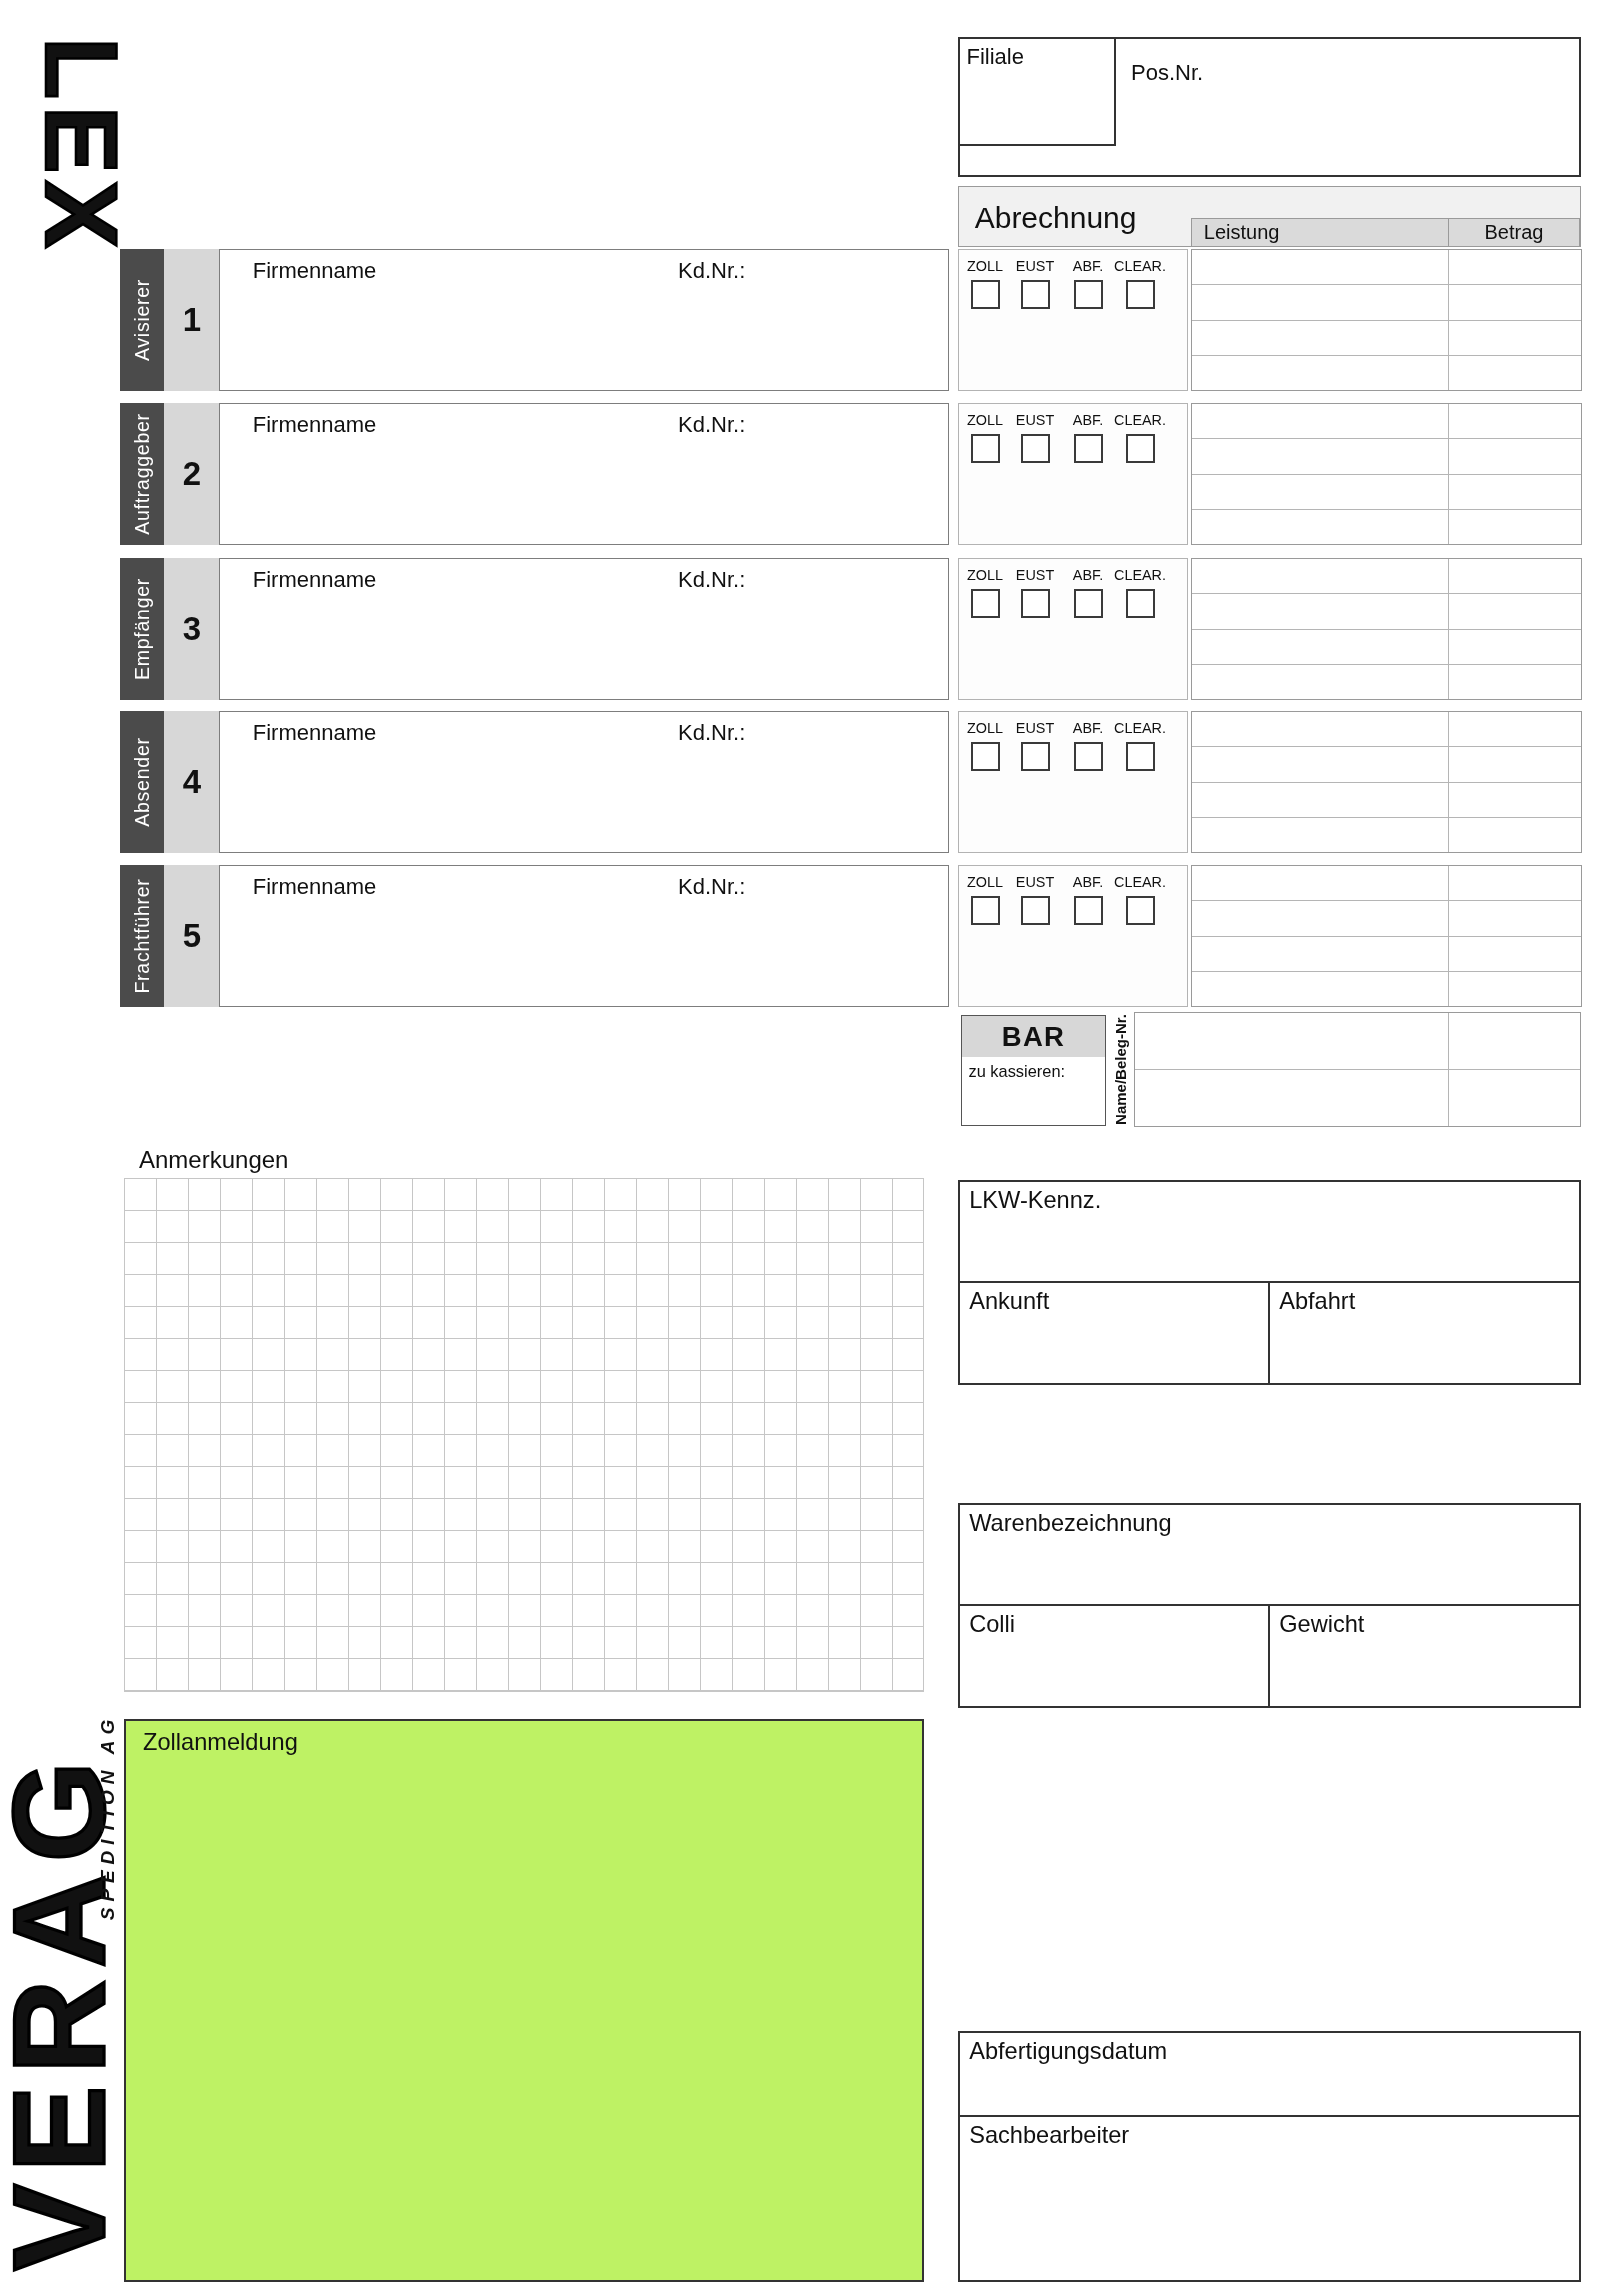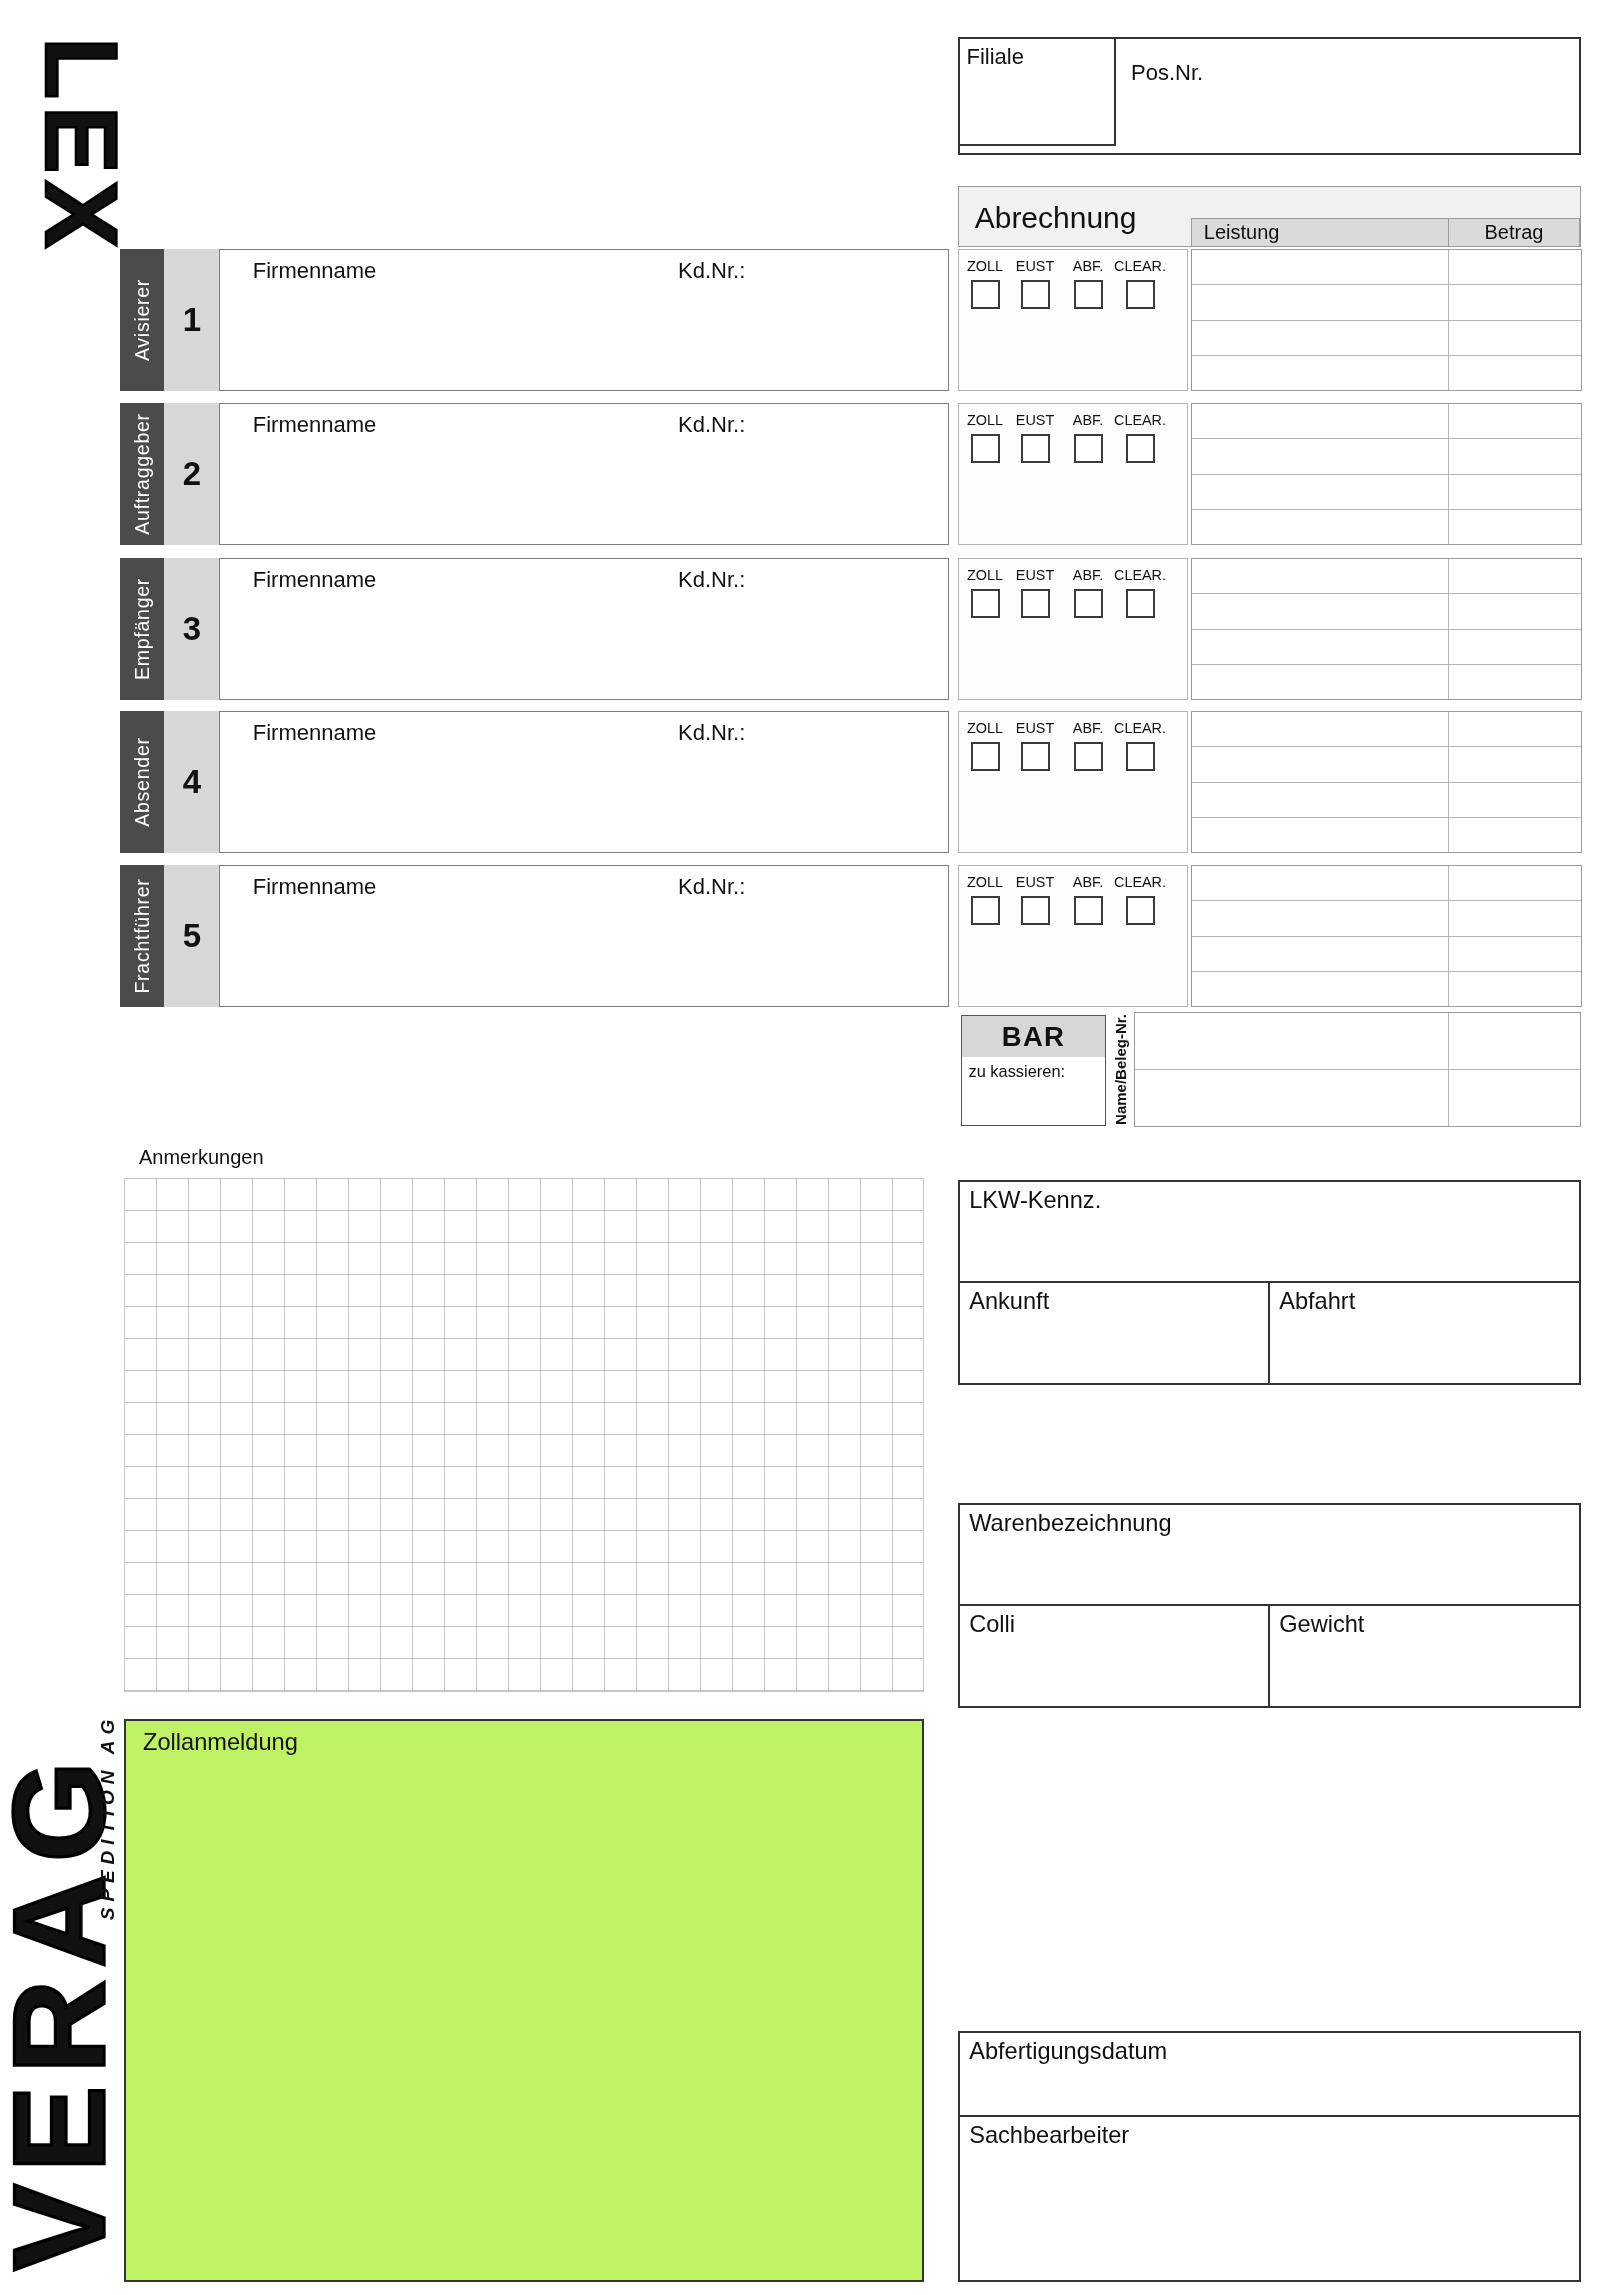--- a/index.html
+++ b/index.html
@@ -18,21 +18,21 @@
   .swrap span{transform:rotate(-90deg);white-space:nowrap;font-size:19px;font-weight:bold;
               font-style:italic;letter-spacing:5.9px;}
 
   
   .band{position:absolute;left:117px;top:37px;width:822px;height:118px;background:#e3e3e3;}
   .abf-label{position:absolute;left:65px;top:10.5px;font-size:29px;}
   .anzahl-label{position:absolute;left:629px;top:13px;font-size:27px;}
   .abf-field{position:absolute;left:44px;top:42px;width:571px;height:67px;background:#fff;border:1.3px solid #a3a3a3;box-sizing:border-box;}
   .anzahl-field{position:absolute;left:626px;top:42px;width:97px;height:67px;background:#fff;border:1.3px solid #a3a3a3;box-sizing:border-box;}
 
-  .fpbox{position:absolute;left:958px;top:37px;width:623px;height:118px;background:#fff;border:2px solid #333;box-sizing:border-box;padding-left:48px;}
+  .fpbox{position:absolute;left:958px;top:37px;width:623px;height:140px;background:#fff;border:2px solid #333;box-sizing:border-box;padding-left:48px;}
   .filiale-inner{position:absolute;left:0;top:0;width:156px;height:107px;border-right:2px solid #333;border-bottom:2px solid #333;box-sizing:border-box;}
   .slabel{font-size:22px;}
   .filiale-inner .slabel{position:absolute;left:6.5px;top:5.2px;}
   .posnr{position:absolute;left:171px;top:21px;}
 
   
   .abrstrip{position:absolute;left:958px;top:186px;width:623px;height:61px;background:#f1f1f1;
             border:1.3px solid #9a9a9a;box-sizing:border-box;}
   .abrtitle{position:absolute;left:15.7px;top:14.4px;font-size:30px;}
   .abrcol{position:absolute;top:31px;height:29px;background:#dadada;border:1.3px solid #9a9a9a;
@@ -71,21 +71,21 @@
   .kassbox{position:absolute;left:961px;top:1057px;width:145px;height:69px;background:#fff;
            border:1.6px solid #555;border-top:none;box-sizing:border-box;font-size:16.4px;padding:5.2px 6.5px;}
   .nbwrap{position:absolute;left:1107px;top:1012px;width:26px;height:115px;
           display:flex;align-items:center;justify-content:center;}
   .nbwrap span{transform:rotate(-90deg);white-space:nowrap;font-size:15px;font-weight:bold;}
   .barfrag{position:absolute;left:1134px;top:1012px;width:447px;height:115px;background:#fff;
            border:1.3px solid #9a9a9a;box-sizing:border-box;display:flex;flex-direction:column;}
   .barfrag .tl{width:314px;}
 
   
-  .notes-label{position:absolute;left:139px;top:1146px;font-size:20px;}
+  .notes-label{position:absolute;left:139px;top:1146px;font-size:24px;}
   .grid{position:absolute;left:124px;top:1178px;width:800px;height:514px;
         background-image:linear-gradient(to right,#c6c6c6 1.3px,transparent 1.3px),
                          linear-gradient(to bottom,#c6c6c6 1.3px,transparent 1.3px);
         background-size:32px 32px;
         border-right:1.3px solid #c6c6c6;border-bottom:1.3px solid #c6c6c6;box-sizing:border-box;}
 
   
   .gridbox{position:absolute;background:#fff;border:2px solid #333;box-sizing:border-box;
            display:flex;flex-direction:column;}
   .gb-top{height:101px;border-bottom:2px solid #333;box-sizing:border-box;}

